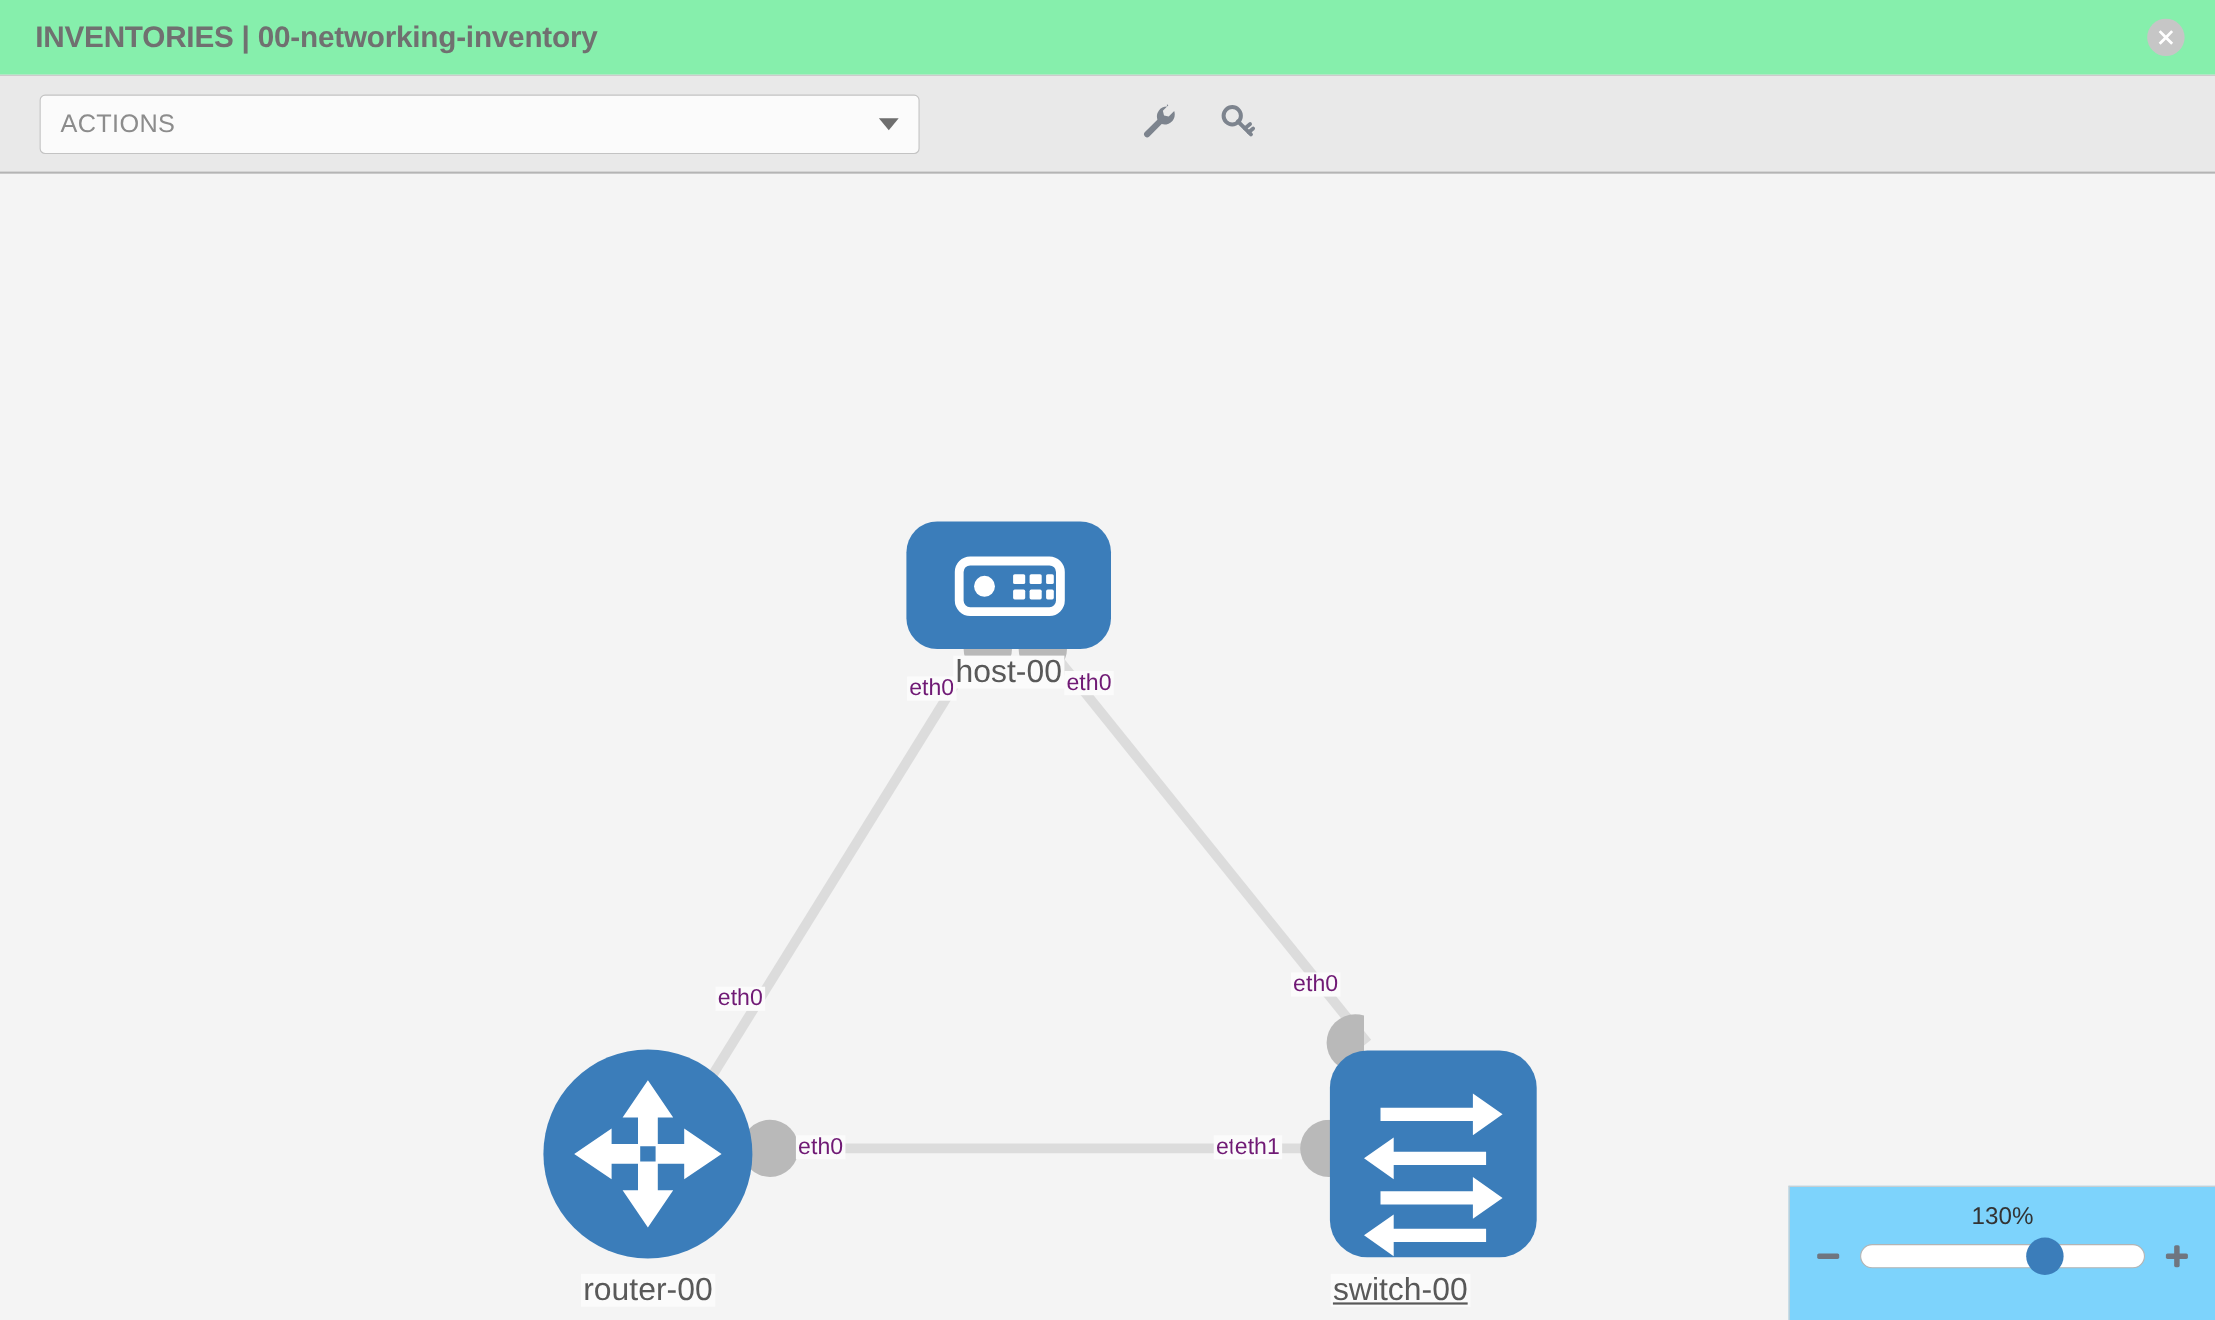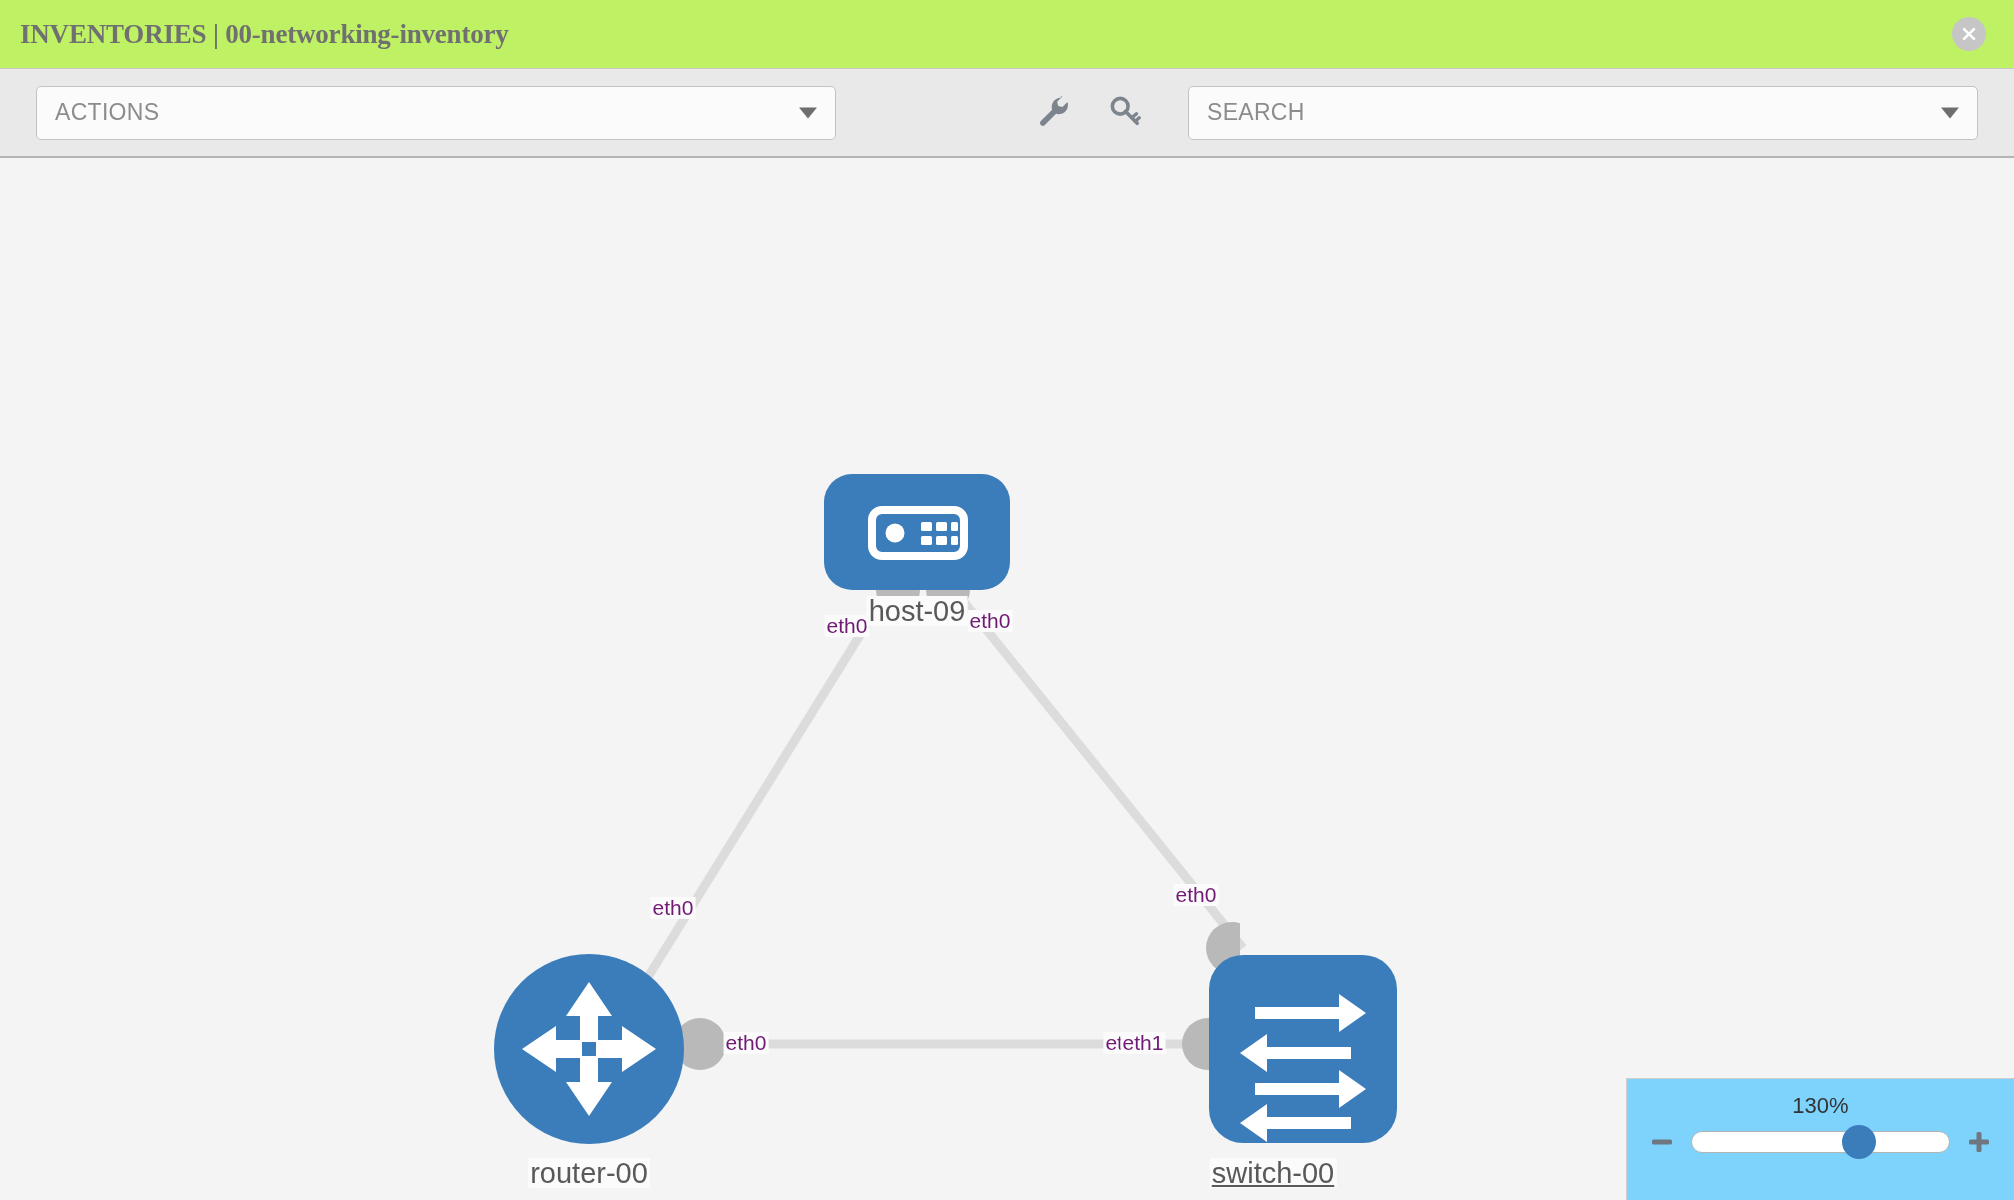--- a/index.html
+++ b/index.html
@@ -8,25 +8,24 @@
     width: 2014px; height: 1200px;
     background: #ffffff;
     font-family: "Liberation Sans", sans-serif;
     overflow: hidden;
   }
 
   
   #header {
     position: relative;
     height: 68px;
-    background: #bef264;
-    display: flex;
-    align-items: center;
-    padding: 0 20px;
-    font-family: Liberation Serif, serif;
+    background: #86efac;
+    display: flex;
+    align-items: center;
+    padding: 0 32px;
   }
   #page-title {
     font-size: 27px;
     font-weight: bold;
     color: #707070;
     letter-spacing: -0.2px;
     white-space: nowrap;
   }
   #close-icon {
     position: absolute;
@@ -213,24 +212,20 @@
     <span class="tool-icon">
       <svg width="34" height="34" viewBox="0 0 32 32" aria-hidden="true">
         <circle cx="11.5" cy="11.5" r="7.4" fill="none" stroke="#7d848e" stroke-width="3.4"></circle>
         <path d="M16.3 16.3 L27.5 27.5" stroke="#7d848e" stroke-width="3.4" stroke-linecap="round"></path>
         <path d="M22.3 22.3 L26.8 18.6" stroke="#7d848e" stroke-width="3.2" stroke-linecap="round"></path>
         <path d="M25.6 25.6 L29.4 22.4" stroke="#7d848e" stroke-width="3.2" stroke-linecap="round"></path>
       </svg>
     </span>
   </div>
 
-  <div id="search-field" class="field">
-    <span class="field-text">SEARCH</span>
-    <span class="caret"></span>
-  </div>
 </div>
 
 <div id="canvas">
 
   <svg id="topology-svg" viewBox="0 0 2014 1042">
     <defs>
       <clipPath id="clip-router-nub">
         <rect x="676" y="846" width="60" height="90"></rect>
       </clipPath>
       <clipPath id="clip-switch-nub-top">
@@ -310,21 +305,21 @@
   </svg>
 
   <div class="iface-label" style="left:847px; top:457px;">eth0</div>
   <div class="iface-label" style="left:990px; top:452px;">eth0</div>
   <div class="iface-label" style="left:673px; top:739px;">eth0</div>
   <div class="iface-label" style="left:1196px; top:726px;">eth0</div>
   <div class="iface-label" style="left:746px; top:874px;">eth0</div>
   <div class="iface-label" style="left:1120px; top:874px;">eth</div>
   <div class="iface-label" style="left:1143px; top:874px;">eth1</div>
 
-  <div class="node-label" style="left:917px; top:438px;">host-09</div>
+  <div class="node-label" style="left:917px; top:438px;">host-00</div>
   <div class="node-label" style="left:589px; top:1000px;">router-00</div>
   <div class="node-label" style="left:1273px; top:1000px;text-decoration:underline;">switch-00</div>
 
   <div id="zoom-control">
     <div id="zoom-percent">130%</div>
     <div id="zoom-row">
       <div id="zoom-out-button">
         <svg width="26" height="26" viewBox="0 0 26 26" aria-hidden="true">
           <rect x="3" y="10.5" width="20" height="5" rx="1.5" fill="#6f7680"></rect>
         </svg>

